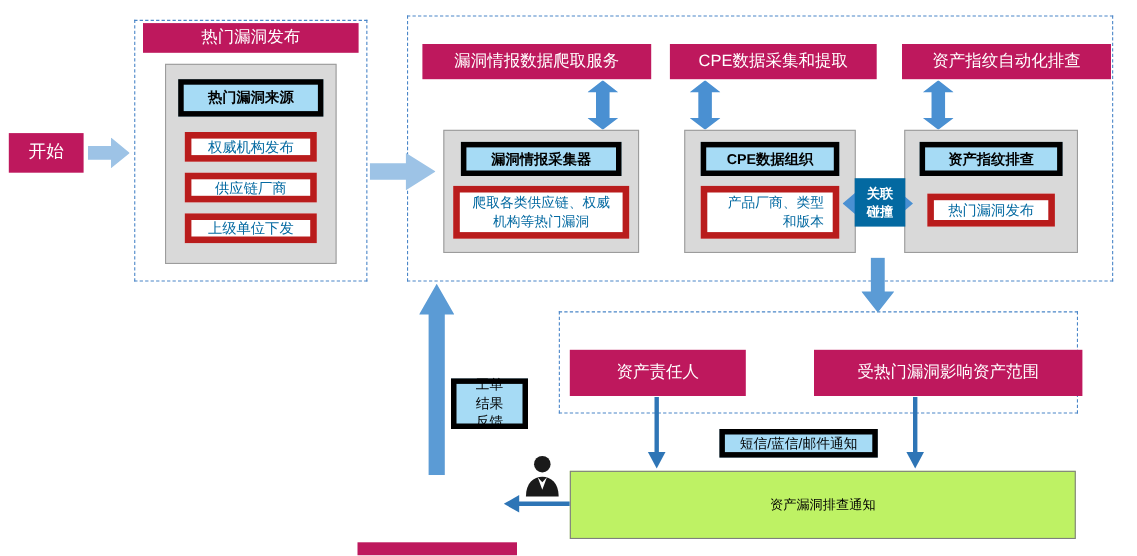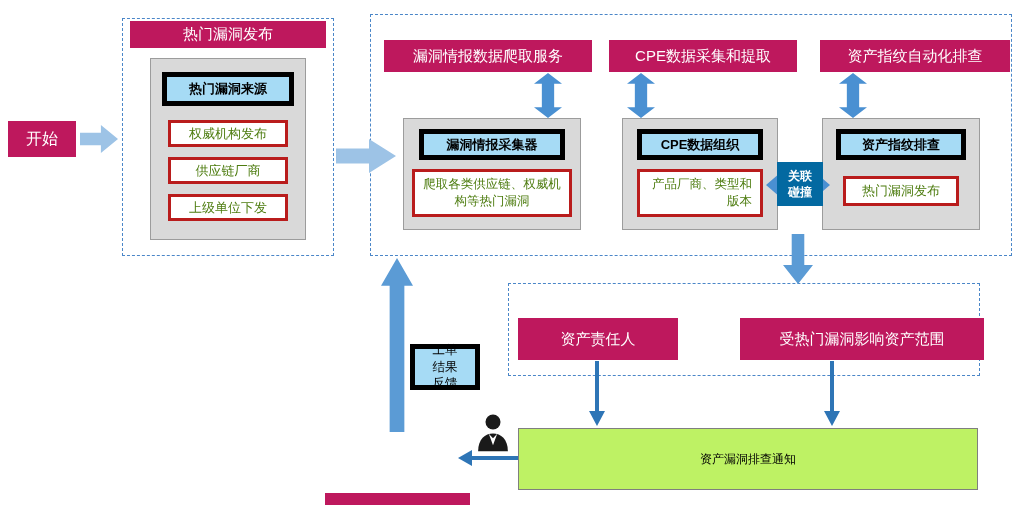--- a/index.html
+++ b/index.html
@@ -3,21 +3,21 @@
 <meta charset="utf-8">
 <style>
   * { margin:0; padding:0; box-sizing:border-box; }
   html,body { background:#ffffff; }
   body { font-family:"Liberation Sans","DejaVu Sans",sans-serif; }
   .canvas { position:relative; width:1034px; height:505px; background:#fff; overflow:hidden; }
   .box { position:absolute; display:flex; align-items:center; justify-content:center;
          text-align:center; line-height:1.35; }
   .dark { background:#be185d; color:#fff; font-weight:normal; z-index:4; }
   .lightfill { background:#A6DBF5; color:#000000; border:5px solid #000000; z-index:5; }
-  .whitebox { background:#fff; border:3px solid #b91c1c; color:#4d7c0f; z-index:5; }
+  .whitebox { background:#fff; border:6px solid #b91c1c; color:#0369a1; z-index:5; }
   .graypanel { position:absolute; background:#D9D9D9; border:1px solid #9c9c9c; z-index:3; }
   .dashed { position:absolute; border:1px dashed #4a86c8; background:transparent; z-index:1; }
   .blockarrow { position:absolute; z-index:2; }
   .ar-right { clip-path: polygon(0 28%, 55% 28%, 55% 0, 100% 50%, 55% 100%, 55% 72%, 0 72%); }
   .ar-up { clip-path: polygon(50% 0, 100% 16%, 73% 16%, 73% 100%, 27% 100%, 27% 16%, 0 16%); }
   .ar-down { clip-path: polygon(29% 0, 71% 0, 71% 62%, 100% 62%, 50% 100%, 0 62%, 29% 62%); }
   .ar-updown { clip-path: polygon(50% 0, 100% 24%, 72% 24%, 72% 76%, 100% 76%, 50% 100%, 0 76%, 28% 76%, 28% 24%, 0 24%); }
   .ar-leftright { clip-path: polygon(0 50%, 20% 0, 20% 30%, 80% 30%, 80% 0, 100% 50%, 80% 100%, 80% 70%, 20% 70%, 20% 100%); }
   svg.lineArrow { position:absolute; z-index:6; }
 </style>
@@ -72,20 +72,21 @@
   <svg class="lineArrow" style="left:588px;top:361px;" width="18" height="66" viewBox="0 0 18 66">
     <line x1="9" y1="0" x2="9" y2="52" stroke="#2E75B6" stroke-width="4"></line>
     <polygon points="1,50 17,50 9,65" fill="#2E75B6"></polygon>
   </svg>
 
   <svg class="lineArrow" style="left:823px;top:361px;" width="18" height="66" viewBox="0 0 18 66">
     <line x1="9" y1="0" x2="9" y2="52" stroke="#2E75B6" stroke-width="4"></line>
     <polygon points="1,50 17,50 9,65" fill="#2E75B6"></polygon>
   </svg>
 
+  <div class="box lightfill" style="left:654px;top:390px;width:144px;height:26px;font-size:12.5px;">短信/蓝信/邮件通知</div>
 
   <div class="box" style="left:518px;top:428px;width:460px;height:62px;background:#bef264;border:1px solid #7f7f7f;font-size:12px;color:#000;z-index:4;">资产漏洞排查通知</div>
 
   <svg class="lineArrow" style="left:472px;top:410px;" width="42" height="44" viewBox="0 0 24 24">
     <circle cx="12" cy="6.3" r="4.3" fill="#1a1a1a"></circle>
     <path d="M3.5 23 C3.5 16 7.5 12.8 12 12.8 C16.5 12.8 20.5 16 20.5 23 Z" fill="#1a1a1a"></path>
     <path d="M9.6 13 L12 15.6 L14.4 13 L12 19.5 Z" fill="#ffffff"></path>
   </svg>
 
   <svg class="lineArrow" style="left:456px;top:448px;" width="62" height="20" viewBox="0 0 62 20">

